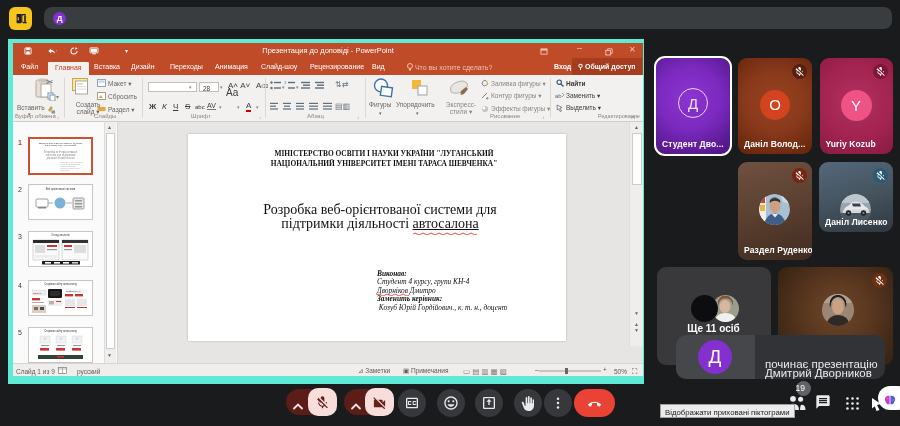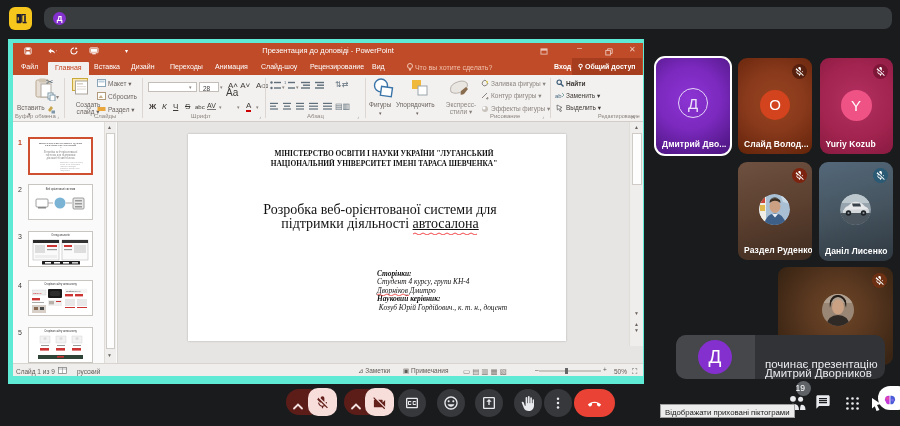--- a/index.html
+++ b/index.html
@@ -391,23 +391,23 @@
           <div style="position:absolute;left:2px;top:2px;font-size:5px;color:#6a6561">▲</div>
           <div style="position:absolute;left:1px;top:11px;width:9px;height:216px;background:#fdfdfd;border:1px solid #cfcbc7"></div>
           <div style="position:absolute;left:2px;top:230px;font-size:5px;color:#6a6561">▼</div>
         </div>
       </div>
       <div id="slide">
         <div style="position:absolute;left:20px;top:15px;right:6px;text-align:center;font-weight:bold;font-size:7.4px;line-height:9.7px">МІНІСТЕРСТВО ОСВІТИ І НАУКИ УКРАЇНИ "ЛУГАНСЬКИЙ<br>НАЦІОНАЛЬНИЙ УНІВЕРСИТЕТ ІМЕНІ ТАРАСА ШЕВЧЕНКА"</div>
         <div style="position:absolute;left:10px;top:68.5px;right:4px;text-align:center;font-size:14px;line-height:14.5px">Розробка веб-орієнтованої системи для<br>підтримки діяльності <span style="text-decoration:underline;position:relative">автосалона<svg style="position:absolute;left:0;bottom:-4px" width="67" height="3" viewBox="0 0 67 3">
                   <path d="M0 2 q2 -2 4 0 t4 0 t4 0 t4 0 t4 0 t4 0 t4 0 t4 0 t4 0 t4 0 t4 0 t4 0 t4 0 t4 0 t4 0 t4 0" fill="none" stroke="#e33" stroke-width=".9"></path>
                 </svg></span></div>
-        <div style="position:absolute;left:189px;top:135.5px;font-style:italic;font-size:7.4px;line-height:8.5px"><b>Сторінки:</b><br>Студент 4 курсу, групи КН-4<br><span style="position:relative">Дворніков<svg style="position:absolute;left:0;bottom:-1px" width="34" height="3" viewBox="0 0 34 3">
+        <div style="position:absolute;left:189px;top:135.5px;font-style:italic;font-size:7.4px;line-height:8.5px"><b>Виконав:</b><br>Студент 4 курсу, групи КН-4<br><span style="position:relative">Дворніков<svg style="position:absolute;left:0;bottom:-1px" width="34" height="3" viewBox="0 0 34 3">
                   <path d="M0 2 q2 -2 4 0 t4 0 t4 0 t4 0 t4 0 t4 0 t4 0 t4 0" fill="none" stroke="#e33" stroke-width=".8"></path>
-                </svg></span> Дмитро<br><b>Науковий керівник:</b><br>&nbsp;Козуб Юрій Гордійович., к. т. н., доцент</div>
+                </svg></span> Дмитро<br><b>Заменить керівник:</b><br>&nbsp;Козуб Юрій Гордійович., к. т. н., доцент</div>
       </div>
 
       <div style="position:absolute;left:616px;top:0;width:14px;height:224px;background:#f0eeec;border-left:1px solid #e0dcd8">
         <div style="position:absolute;left:4px;top:2px;font-size:5px;color:#6a6561">▲</div>
         <div style="position:absolute;left:2px;top:11px;width:10px;height:52px;background:#fdfdfd;border:1px solid #cfcbc7"></div>
         <div style="position:absolute;left:4px;top:188px;font-size:5px;color:#6a6561">▼</div>
         <div style="position:absolute;left:4px;top:199px;font-size:5px;color:#6a6561">▲<br>▼</div>
       </div>
     </div>
     <div class="abs" id="sbar">
@@ -425,30 +425,30 @@
       <div class="abs" style="left:552px;top:3.5px;width:3px;height:6px;background:#666"></div>
       <div class="abs" style="left:590px;top:2px;color:#555">+</div>
       <div class="abs" style="left:601px;top:3.5px">50%</div>
       <div class="abs" style="left:619px;top:2.5px;font-size:7.5px;color:#555">⛶</div>
     </div>
   </div>
   </div>
 
   <div class="tile" style="left:654px;top:56px;width:78px;height:100px;border:2px solid #fff;border-radius:11px;background:radial-gradient(circle at 45% 42%, #8c34d4 0%, #7b29be 45%, #5a1b92 80%, #4d1580 100%)">
     <div class="tav" style="left:22px;top:30px;width:30px;height:30px;border:1.7px solid #e6d6f8;background:transparent;font-size:15px;line-height:30px;color:#eee2fa">Д</div>
-    <div class="tname">Дмитрий Дво...</div>
+    <div class="tname">Студент Дво...</div>
   </div>
   <div class="tile" style="left:738px;top:57.5px;width:74px;height:96.5px;background:radial-gradient(circle at 50% 45%, #96431f 0%, #8a3a1c 45%, #722c11 78%, #622408 100%)">
     <div class="tav" style="left:22px;top:32px;width:30px;height:30px;background:#d2431e;font-size:15px;line-height:30px">O</div>
     <div class="micoff" style="right:5px;top:6px;background:#58200e">
         <svg width="11" height="11" viewBox="0 0 24 24" fill="#fff">
           <path d="M15 10.6V5c0-1.66-1.34-3-3-3S9 3.34 9 5v.18l5.98 5.99.02-.57zm-10.2-5L3.4 7l5.6 5.61V11h.02L15 17l2 2 2.81 2.81 1.41-1.41L4.81 4.19 4.8 5.6zM19 11h-1.7c0 .58-.1 1.13-.27 1.64l1.27 1.27c.44-.88.7-1.87.7-2.91zM11.98 17c-2.76 0-5.28-2.24-5.28-5H5c0 3.53 2.61 6.43 6 6.92V21h2v-2.08c.91-.13 1.77-.45 2.54-.9l-1.43-1.43c-.64.26-1.35.41-2.13.41z"></path>
         </svg>
       </div>
-    <div class="tname">Слайд Волод...</div>
+    <div class="tname">Даніл Волод...</div>
   </div>
   <div class="tile" style="left:819.5px;top:57.5px;width:73.5px;height:96.5px;background:radial-gradient(circle at 50% 45%, #b23060 0%, #a32450 55%, #881a40 100%)">
     <div class="tav" style="left:21px;top:32px;width:31px;height:31px;background:#ef5385;font-size:15px;line-height:31px">Y</div>
     <div class="micoff" style="right:5px;top:6px;background:#7e1638">
         <svg width="11" height="11" viewBox="0 0 24 24" fill="#fff">
           <path d="M15 10.6V5c0-1.66-1.34-3-3-3S9 3.34 9 5v.18l5.98 5.99.02-.57zm-10.2-5L3.4 7l5.6 5.61V11h.02L15 17l2 2 2.81 2.81 1.41-1.41L4.81 4.19 4.8 5.6zM19 11h-1.7c0 .58-.1 1.13-.27 1.64l1.27 1.27c.44-.88.7-1.87.7-2.91zM11.98 17c-2.76 0-5.28-2.24-5.28-5H5c0 3.53 2.61 6.43 6 6.92V21h2v-2.08c.91-.13 1.77-.45 2.54-.9l-1.43-1.43c-.64.26-1.35.41-2.13.41z"></path>
         </svg>
       </div>
     <div class="tname">Yuriy Kozub</div>
   </div>
@@ -472,21 +472,21 @@
           <path d="M13 20 L16 23.5 L19 20z" fill="#e8eef4"></path>
         </g>
       </svg>
     <div class="micoff" style="right:5px;top:6px;background:#7c2410">
         <svg width="11" height="11" viewBox="0 0 24 24" fill="#fff">
           <path d="M15 10.6V5c0-1.66-1.34-3-3-3S9 3.34 9 5v.18l5.98 5.99.02-.57zm-10.2-5L3.4 7l5.6 5.61V11h.02L15 17l2 2 2.81 2.81 1.41-1.41L4.81 4.19 4.8 5.6zM19 11h-1.7c0 .58-.1 1.13-.27 1.64l1.27 1.27c.44-.88.7-1.87.7-2.91zM11.98 17c-2.76 0-5.28-2.24-5.28-5H5c0 3.53 2.61 6.43 6 6.92V21h2v-2.08c.91-.13 1.77-.45 2.54-.9l-1.43-1.43c-.64.26-1.35.41-2.13.41z"></path>
         </svg>
       </div>
     <div class="tname">Раздел Руденко</div>
   </div>
-  <div class="tile" style="left:819px;top:161.5px;width:73.5px;height:99px;background:linear-gradient(165deg,#54687a 0%,#45545f 50%,#2f3841 100%)">
+  <div class="tile" style="left:819px;top:161.5px;width:73.5px;height:70px;background:linear-gradient(165deg,#54687a 0%,#45545f 50%,#2f3841 100%)">
     <svg class="tav" style="left:21px;top:32px" width="31" height="31" viewBox="0 0 31 31">
         <defs>
           <clipPath id="c6">
             <circle cx="15.5" cy="15.5" r="15.5"></circle>
           </clipPath>
         </defs>
         <g clip-path="url(#c6)">
           <rect width="31" height="31" fill="#97a3ad"></rect>
           <rect x="0" y="0" width="31" height="9" fill="#bcc6cd"></rect>
           <rect x="0" y="19" width="31" height="12" fill="#4c565f"></rect>
@@ -499,20 +499,38 @@
           <circle cx="23.5" cy="19" r="1.1" fill="#8a9298"></circle>
         </g>
       </svg>
     <div class="micoff" style="right:5px;top:6px;background:#2a5a74">
         <svg width="11" height="11" viewBox="0 0 24 24" fill="#fff">
           <path d="M15 10.6V5c0-1.66-1.34-3-3-3S9 3.34 9 5v.18l5.98 5.99.02-.57zm-10.2-5L3.4 7l5.6 5.61V11h.02L15 17l2 2 2.81 2.81 1.41-1.41L4.81 4.19 4.8 5.6zM19 11h-1.7c0 .58-.1 1.13-.27 1.64l1.27 1.27c.44-.88.7-1.87.7-2.91zM11.98 17c-2.76 0-5.28-2.24-5.28-5H5c0 3.53 2.61 6.43 6 6.92V21h2v-2.08c.91-.13 1.77-.45 2.54-.9l-1.43-1.43c-.64.26-1.35.41-2.13.41z"></path>
         </svg>
       </div>
     <div class="tname">Даніл Лисенко</div>
   </div>
+  <div class="tile" style="left:656.5px;top:267px;width:114px;height:98px;background:#39393b">
+    <svg style="position:absolute;left:55px;top:28px" width="27" height="27" viewBox="0 0 27 27">
+        <defs>
+          <clipPath id="c7">
+            <circle cx="13.5" cy="13.5" r="13.5"></circle>
+          </clipPath>
+        </defs>
+        <g clip-path="url(#c7)">
+          <rect width="27" height="27" fill="#98a08c"></rect>
+          <ellipse cx="13" cy="11.5" rx="5.5" ry="6.5" fill="#d9b59c"></ellipse>
+          <path d="M6 11 Q5 2 13.5 2.5 Q22 2 21 11 L20 7 Q18 2.5 13.5 3.5 Q8 2.5 7 7z" fill="#8a4f38"></path>
+          <path d="M6 10 Q8 3 13.5 3 Q19 3 21 10 L21 6 Q17 0 13.5 1 Q9 0 6 6z" fill="#8a4f38"></path>
+          <path d="M2 27 Q4 18 13.5 18 Q23 18 25 27z" fill="#f2f0ee"></path>
+        </g>
+      </svg>
+    <div style="position:absolute;left:34px;top:28px;width:27px;height:27px;border-radius:50%;background:#0d0d0f"></div>
+    <div style="position:absolute;left:0;top:56px;width:100%;text-align:center;font-size:10px;font-weight:600;color:#fff">Ще 11 осіб</div>
+  </div>
   <div class="tile" style="left:778px;top:267px;width:115px;height:98px;background:radial-gradient(circle at 52% 45%, #6e4627 0%, #5a3820 40%, #3a2514 85%)">
     <svg style="position:absolute;left:44px;top:27px" width="32" height="32" viewBox="0 0 32 32">
         <defs>
           <clipPath id="c8">
             <circle cx="16" cy="16" r="16"></circle>
           </clipPath>
         </defs>
         <g clip-path="url(#c8)">
           <rect width="32" height="32" fill="#9a8674"></rect>
           <rect x="0" y="0" width="32" height="9" fill="#b0a090"></rect>

